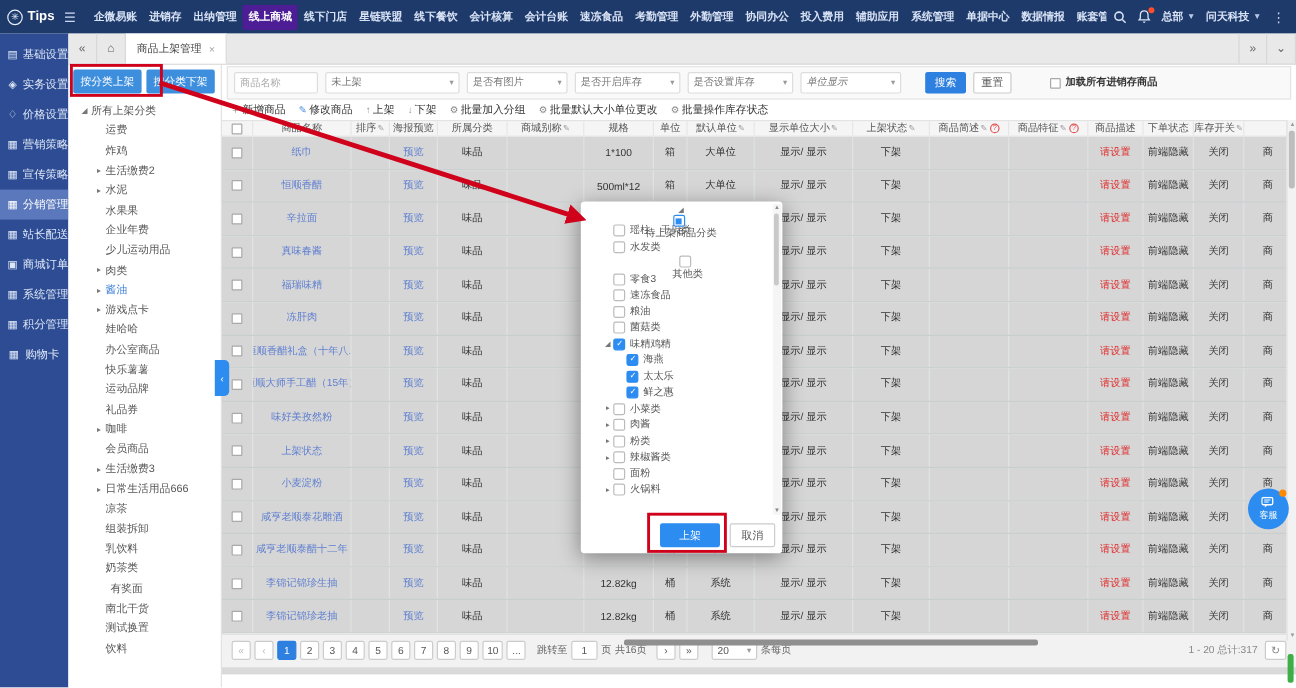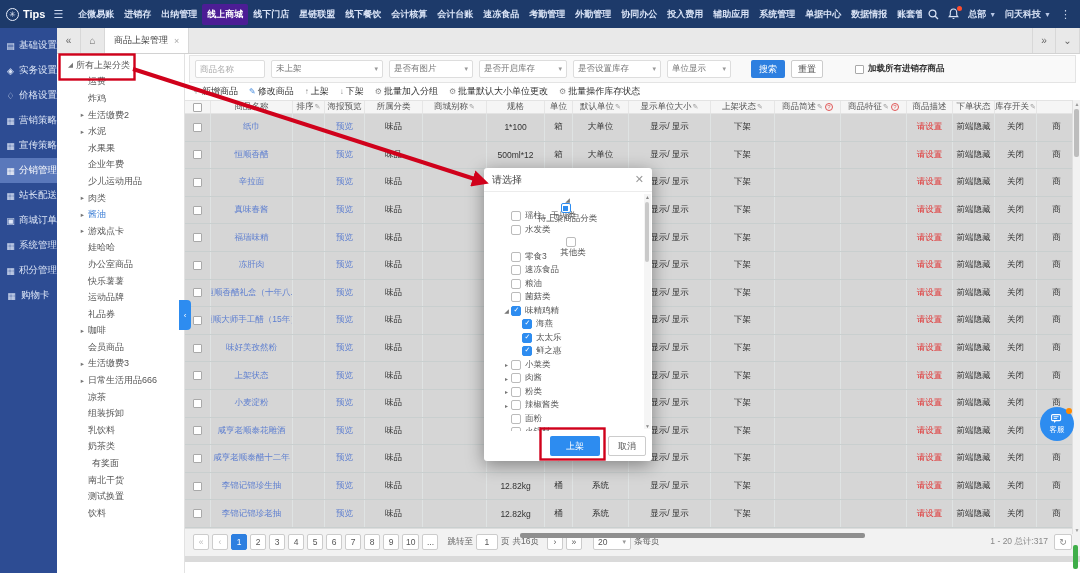--- a/index.html
+++ b/index.html
@@ -239,20 +239,24 @@
       </div>
       <div class="ts-right">
         <span class="ts-btn" style="border-left:1px solid #d8d8d8;">»</span>
         <span class="ts-btn">⌄</span>
       </div>
     </div>
 
     <div class="content">
 
       <div class="treepanel">
+        <div class="tp-btns">
+          <button class="tp-btn">按分类上架</button>
+          <button class="tp-btn">按分类下架</button>
+        </div>
         <div class="tree-items" id="tree-items">
             <div class="tri" style="padding-left: 8px;">
               <span class="caret">◢</span>
               <span class="tri-lb">所有上架分类</span>
             </div>
             <div class="tri" style="padding-left: 20px;">
               <span class="caret-sp"></span>
               <span class="tri-lb">运费</span>
             </div>
             <div class="tri" style="padding-left: 20px;">
@@ -376,21 +380,21 @@
                 <span class="fsel-caret">▾</span>
               </div>
               <div class="fselect" style="width: 88px;">
                 <span>是否开启库存</span>
                 <span class="fsel-caret">▾</span>
               </div>
               <div class="fselect" style="width: 88px;">
                 <span>是否设置库存</span>
                 <span class="fsel-caret">▾</span>
               </div>
-              <div class="fselect" style="width: 64px;">
+              <div class="fselect" style="width: 84px; font-style: italic;">
                 <span>单位显示</span>
                 <span class="fsel-caret">▾</span>
               </div>
             </div>
           <button class="btn-search">搜索</button>
           <button class="btn-reset">重置</button>
           <label class="loadall">
             <span class="cb"></span>
             <span>加载所有进销存商品</span>
           </label>
@@ -847,24 +851,20 @@
             <span class="refresh-btn">↻</span>
           </div>
         </div>
         <div class="bottomstrip"></div>
       </div>
     </div>
   </div>
 </div>
 
 <div class="modal">
-  <div class="modal-head">
-    <span>请选择</span>
-    <span class="modal-close">✕</span>
-  </div>
   <div class="modal-body" id="modal-tree">
     <div class="mscroll">
       <span class="msarrow" style="top:0;">▲</span>
       <div class="msthumb"></div>
       <span class="msarrow" style="bottom:0;">▼</span>
     </div>
   <div class="mti" style="padding-left: 0px; flex-direction: column;">
         <span class="caret">◢</span>
         <span class="mcb ind"></span>
         <span>待上架商品分类</span>

